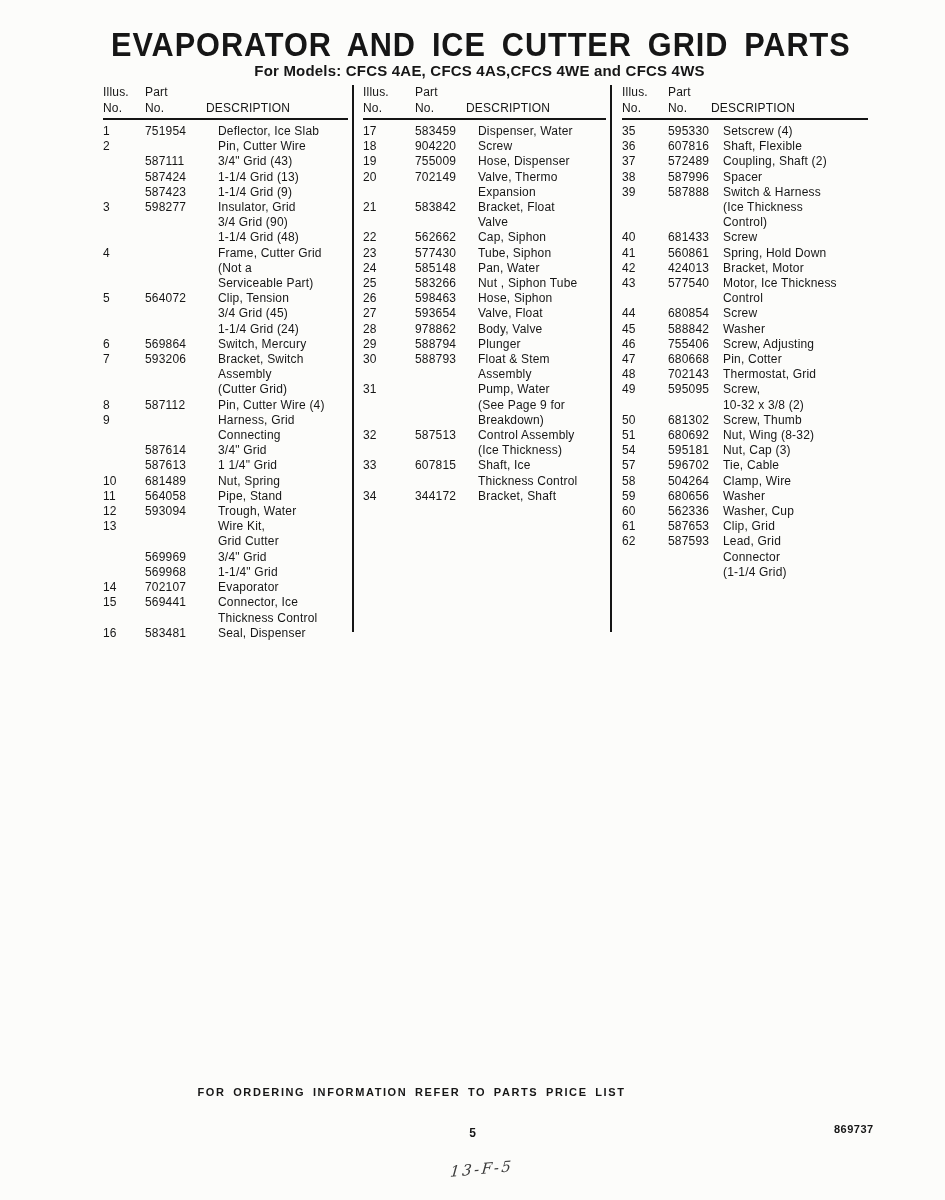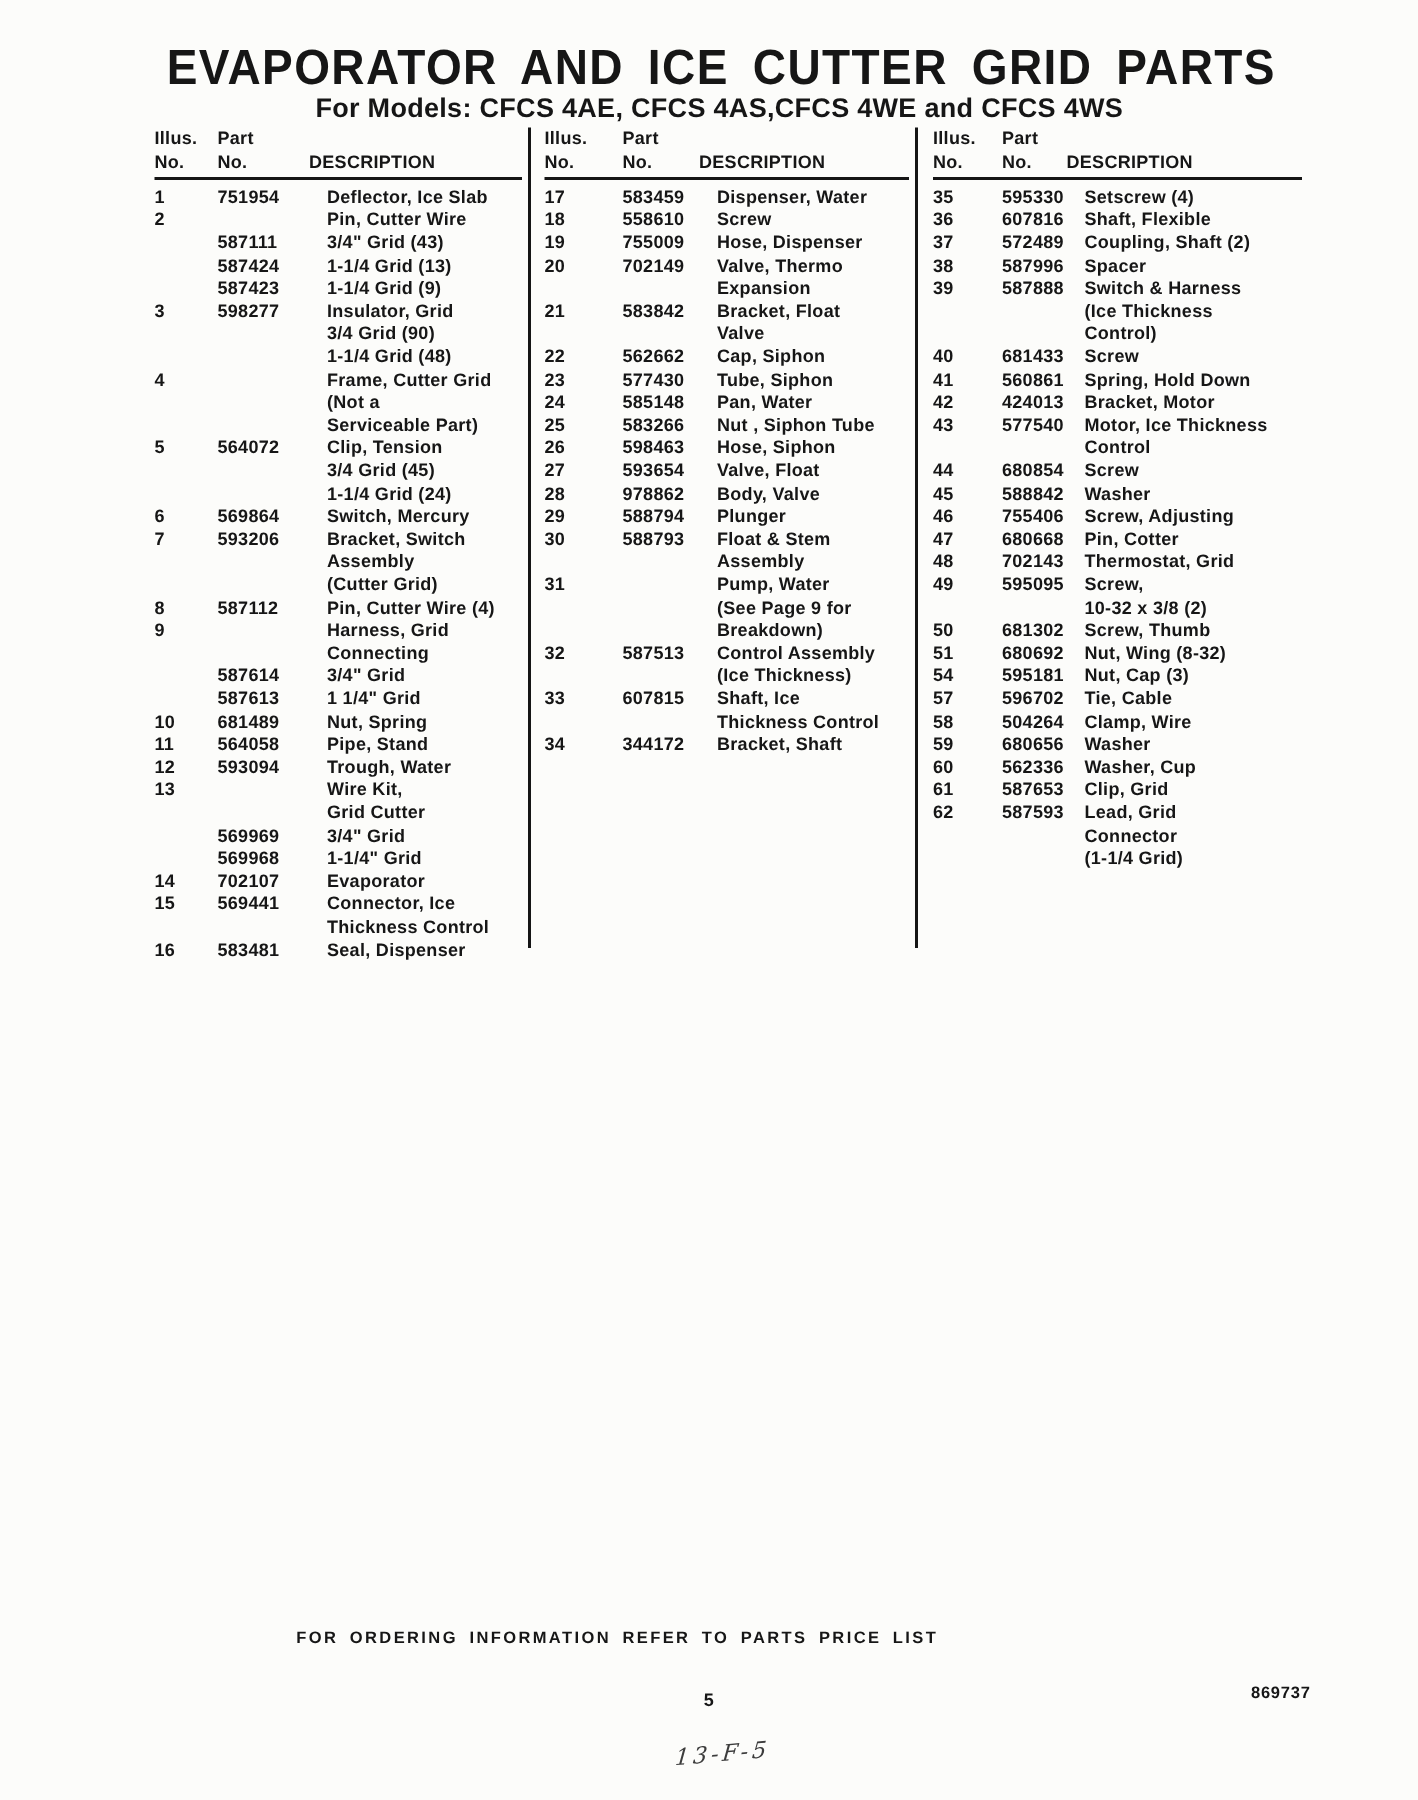--- a/index.html
+++ b/index.html
@@ -15,24 +15,24 @@
   .page-title {
     position:absolute; top:26px; left:0; width:945px;
     text-align:center; padding-left:18px;
     font-size:33px; font-weight:bold; letter-spacing:1px; word-spacing:7px;
     transform:scaleX(.93); transform-origin:center;
     white-space:nowrap;
   }
   .page-subtitle {
     position:absolute; top:62px; left:0; width:945px;
     text-align:center; padding-left:14px;
-    font-size:18px; font-weight:bold; letter-spacing:.2px;
+    font-size:15px; font-weight:bold; letter-spacing:.2px;
     white-space:nowrap;
   }
-  .parts-col { position:absolute; top:84px; font-size:12px; font-weight:bold; letter-spacing:.2px; }
+  .parts-col { position:absolute; top:84px; font-size:12px; font-weight:normal; letter-spacing:.2px; }
   #col0 { left:103px; width:248px; }
   #col1 { left:363px; width:246px; }
   #col2 { left:622px; width:252px; }
   .row { display:flex; line-height:15.2px; white-space:nowrap; }
   .hdr-row { line-height:16px; }
   .c-illus, .c-part { flex:none; }
   .c-desc { flex:1; overflow:visible; }
   #col0 .c-illus{width:42px;} #col0 .c-part{width:73px;}
   #col1 .c-illus{width:52px;} #col1 .c-part{width:63px;}
   #col2 .c-illus{width:46px;} #col2 .c-part{width:55px;}
@@ -267,21 +267,21 @@
   </div>
   <div class="hdr-rule"></div>
   <div class="rows">
       <div class="row">
         <span class="c-illus">17</span>
         <span class="c-part">583459</span>
         <span class="c-desc">Dispenser, Water</span>
       </div>
       <div class="row">
         <span class="c-illus">18</span>
-        <span class="c-part">558610</span>
+        <span class="c-part">904220</span>
         <span class="c-desc">Screw</span>
       </div>
       <div class="row">
         <span class="c-illus">19</span>
         <span class="c-part">755009</span>
         <span class="c-desc">Hose, Dispenser</span>
       </div>
       <div class="row">
         <span class="c-illus">20</span>
         <span class="c-part">702149</span>

